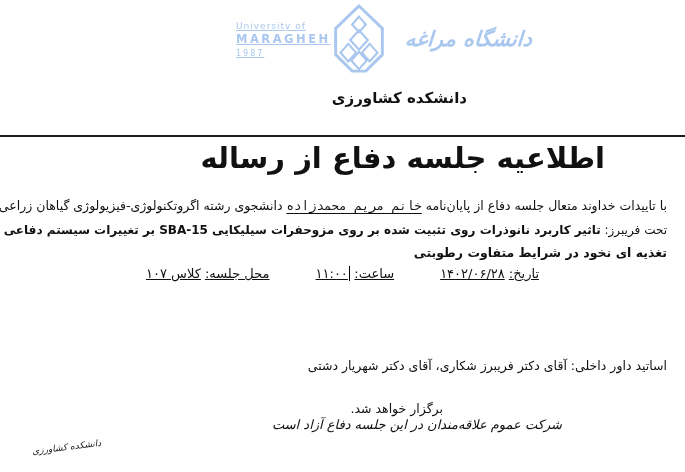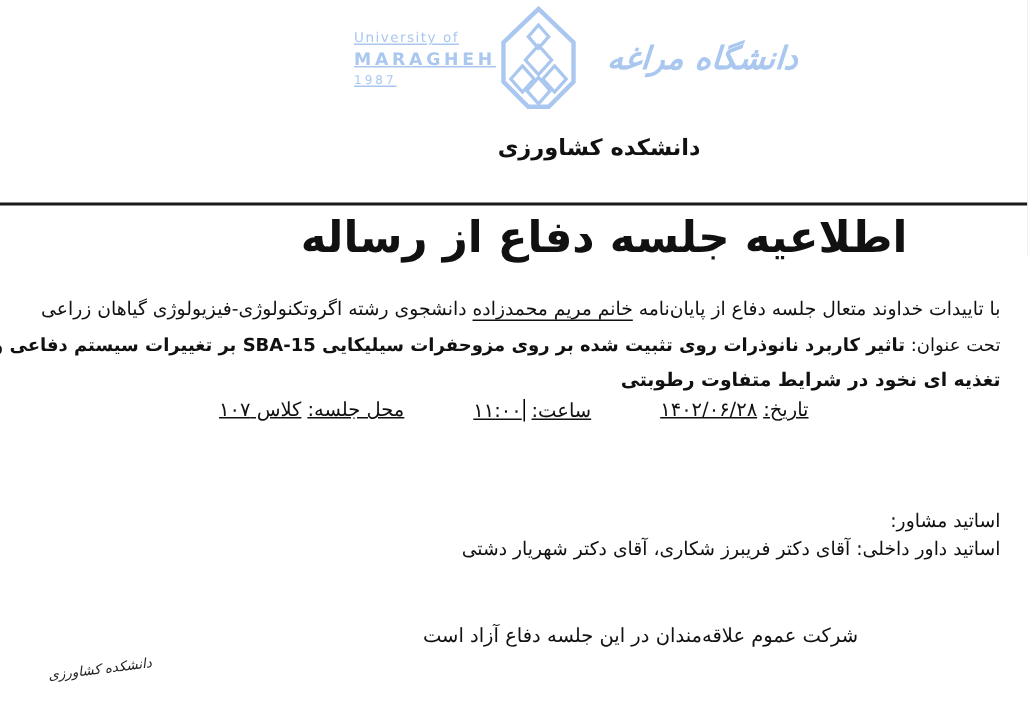--- a/index.html
+++ b/index.html
@@ -18,35 +18,35 @@
   .logo-fa { text-align:center; margin-left:3px; direction:rtl; }
   .logo-fa .name { font-size:21px; font-weight:bold; font-style:italic; line-height:1.1; white-space:nowrap; transform:skewX(-4deg); }
   .logo-fa .year { font-size:9px; border-top:1px solid var(--brand,#a9c7ef); margin-top:3px; padding-top:1px; letter-spacing:4px; }
   .faculty { position:absolute; top:89px; right:218px; direction:rtl; font-size:15px; font-weight:bold; white-space:nowrap; }
   .rule { position:absolute; top:135px; left:0; width:685px; border-top:2px solid #1b1b1b; }
   
   .title { position:absolute; top:141px; left:0; width:557px; text-align:right; direction:rtl; font-size:29px; font-weight:bold; white-space:nowrap;margin-left:48px; }
   
   .p { position:absolute; right:18px; left:18px; direction:rtl; text-align:right; font-size:12.5px; line-height:20px; white-space:nowrap; }
   .bold { font-weight:bold; }
-  .u { text-decoration:underline; text-underline-offset:3px; }
+  .u { text-decoration:underline; text-underline-offset:3px;font-family:Liberation Mono, monospace; }
   .p1 { top:196px; }
   .p2 { top:220px; font-size:12px; }
   .p3 { top:243px; text-align:right; font-weight:bold; }
   .session { position:absolute; top:266px; left:0; width:685px; display:flex; direction:rtl; justify-content:center; gap:46px; font-size:13px; }
   .sess-item { white-space:nowrap;text-decoration:underline; }
   .sess-label { margin-left:4px; }
   .cursor { display:inline-block; width:1.5px; height:15px; background:#000; vertical-align:-3px; margin-left:1px; }
   .p5 { top:290px; font-weight:bold; font-size:13px; }
   .p6 { top:315px; }
   .p7 { top:337px; }
   .p8 { top:356px; }
   .p9 { top:375px; }
   .p10 { top:399px; left:auto; right:242px; }
-  .p11 { top:415px; left:auto; right:113px; font-size:13px; }
+  .p11 { top:415px; left:auto; right:123px; font-style:italic; font-size:13px; }
   .signature { position:absolute; left:32px; top:442px; font-size:9px; font-style:italic; color:#222; transform:rotate(-7deg); direction:rtl; white-space:nowrap; }
 </style>
 </head>
 <body>
 
 <div class="page">
 
   <div class="logo-row">
     <div class="logo-en">
       <div class="l1">University of</div>
@@ -67,29 +67,29 @@
   </div>
 
   <div class="faculty">دانشکده کشاورزی</div>
 
   <div class="rule"></div>
 
   <div class="title">اطلاعیه جلسه دفاع از رساله</div>
 
   <div class="p p1"><span>با تاییدات خداوند متعال جلسه دفاع از پایان‌نامه </span><span class="u">خانم مریم محمدزاده</span><span> دانشجوی رشته اگروتکنولوژی-فیزیولوژی گیاهان زراعی</span></div>
 
-  <div class="p p2"><span>تحت عنوان: </span><span class="bold">تاثیر کاربرد نانوذرات روی تثبیت شده بر روی مزوحفرات سیلیکایی SBA-15 بر تغییرات سیستم دفاعی و کیفیت</span></div>
+  <div class="p p2"><span>تحت فریبرز: </span><span class="bold">تاثیر کاربرد نانوذرات روی تثبیت شده بر روی مزوحفرات سیلیکایی SBA-15 بر تغییرات سیستم دفاعی و کیفیت</span></div>
   <div class="p p3">تغذیه ای نخود در شرایط متفاوت رطوبتی</div>
 
   <div class="session">
     <span class="sess-item"><span class="sess-label">تاریخ:</span><span>۱۴۰۲/۰۶/۲۸</span></span>
     <span class="sess-item"><span class="sess-label">ساعت:</span><span class="cursor"></span><span>۱۱:۰۰</span></span>
     <span class="sess-item"><span class="sess-label">محل جلسه:</span><span>کلاس ۱۰۷</span></span>
   </div>
 
-  <div class="p p7">اساتید مشاور:</div>
   <div class="p p8">اساتید داور داخلی: آقای دکتر فریبرز شکاری، آقای دکتر شهریار دشتی</div>
 
+  <div class="p p10">برگزار خواهد شد.</div>
   <div class="p p11">شرکت عموم علاقه‌مندان در این جلسه دفاع آزاد است</div>
 
   <div class="signature">دانشکده کشاورزی</div>
 
 </div>
 
 </body></html>

